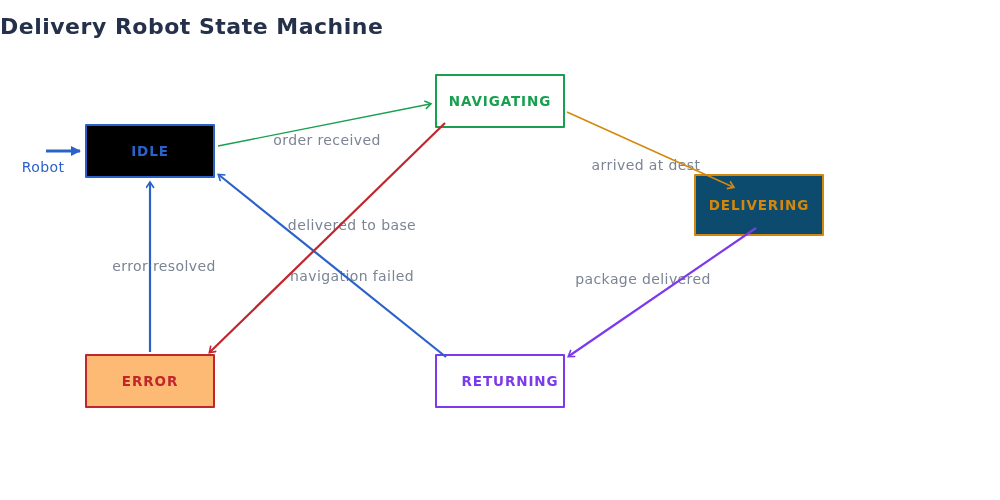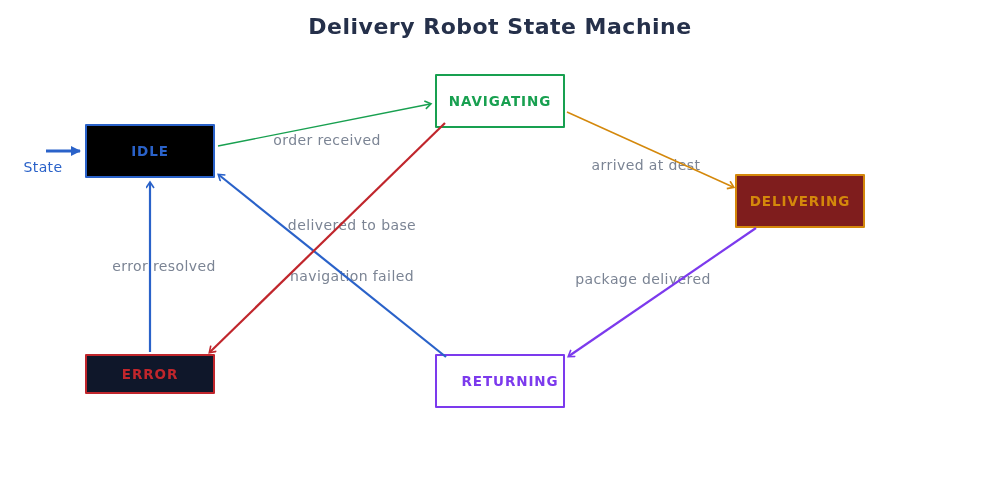--- a/index.html
+++ b/index.html
@@ -5,21 +5,20 @@
   html,body{margin:0;padding:0;background:#ffffff;}
   #canvas{
     position:relative;
     width:1000px;height:500px;
     background:#ffffff;
     font-family:"DejaVu Sans","Liberation Sans",sans-serif;
     overflow:hidden;
   }
   #title{
     position:absolute;left:0;top:14px;width:100%;
-    text-align:center;
     font-size:22px;font-weight:bold;
     letter-spacing:0.5px;
     margin:0;
   }
   .node{
     position:absolute;
     box-sizing:border-box;
     background:#ffffff;
     border:2px solid;
     border-radius:1px;
@@ -40,42 +39,42 @@
     z-index:3;
     pointer-events:none;
   }
 </style>
 </head>
 <body>
 
 <div id="canvas">
   <h1 id="title" style="color: rgb(37, 48, 74);">Delivery Robot State Machine</h1>
   <div id="labels-layer">
-      <div class="edge-label" style="left: 43px; top: 167px; color: rgb(42, 98, 201);">State</div>
+      <div class="edge-label" style="left: 43px; top: 167px; color: rgb(42, 98, 201);">Robot</div>
       <div class="edge-label" style="left: 327px; top: 140px; color: rgb(123, 132, 148);">order received</div>
       <div class="edge-label" style="left: 646px; top: 165px; color: rgb(123, 132, 148);">arrived at dest</div>
       <div class="edge-label" style="left: 643px; top: 279px; color: rgb(123, 132, 148);">package delivered</div>
       <div class="edge-label" style="left: 352px; top: 225px; color: rgb(123, 132, 148);">delivered to base</div>
       <div class="edge-label" style="left: 352px; top: 276px; color: rgb(123, 132, 148);">navigation failed</div>
       <div class="edge-label" style="left: 164px; top: 266px; color: rgb(123, 132, 148);">error resolved</div>
     </div>
   <div id="nodes-layer">
       <div class="node" style="left: 85px; top: 124px; width: 130px; height: 54px; border-color: rgb(42, 98, 201); color: rgb(42, 98, 201); background: #000000;">
         <span>IDLE</span>
       </div>
       <div class="node" style="left: 435px; top: 74px; width: 130px; height: 54px; border-color: rgb(24, 160, 80); color: rgb(24, 160, 80); background: rgb(255, 255, 255);">
         <span>NAVIGATING</span>
       </div>
-      <div class="node" style="left: 735px; top: 174px; width: 130px; height: 54px; border-color: rgb(212, 136, 11); color: rgb(212, 136, 11); background: #7f1d1d;">
+      <div class="node" style="left: 694px; top: 174px; width: 130px; height: 62px; border-color: rgb(212, 136, 11); color: rgb(212, 136, 11); background: #0c4a6e;">
         <span>DELIVERING</span>
       </div>
       <div class="node" style="left: 435px; top: 354px; width: 130px; height: 54px; border-color: rgb(124, 58, 237); color: rgb(124, 58, 237); background: rgb(255, 255, 255); padding-left: 20px;">
         <span>RETURNING</span>
       </div>
-      <div class="node" style="left: 85px; top: 354px; width: 130px; height: 40px; border-color: rgb(192, 38, 44); color: rgb(192, 38, 44); background: #0f172a;">
+      <div class="node" style="left: 85px; top: 354px; width: 130px; height: 54px; border-color: rgb(192, 38, 44); color: rgb(192, 38, 44); background: #fdba74;">
         <span>ERROR</span>
       </div>
     </div>
   <svg id="edge-layer" width="1000" height="500" viewBox="0 0 1000 500">
       <defs>
         <marker id="m-2a62c9-filled" markerWidth="12" markerHeight="12" refY="5" refX="9" orient="auto" markerUnits="userSpaceOnUse">
           <path d="M0,0 L10,5 L0,10 Z" fill="#2a62c9"></path>
         </marker>
         <marker id="m-18a050-chevron" markerWidth="12" markerHeight="12" refY="4.5" refX="6" orient="auto" markerUnits="userSpaceOnUse">
           <path d="M1,0.5 L7,4.5 L1,8.5" fill="none" stroke="#18a050" stroke-width="1.6"></path>

